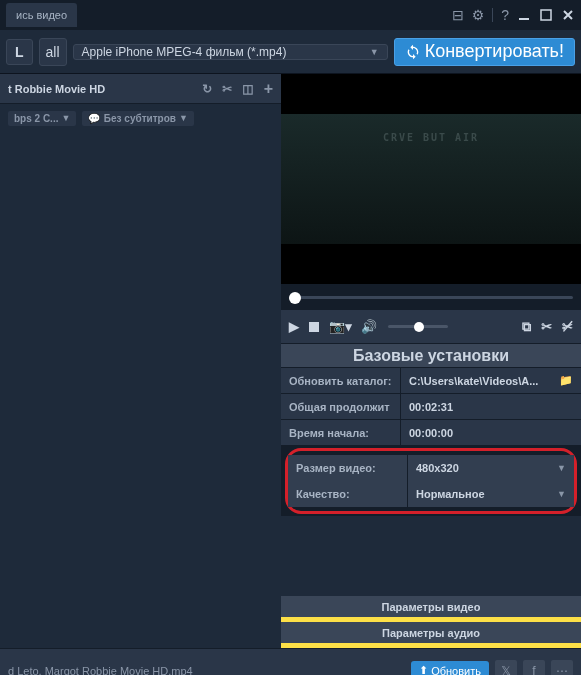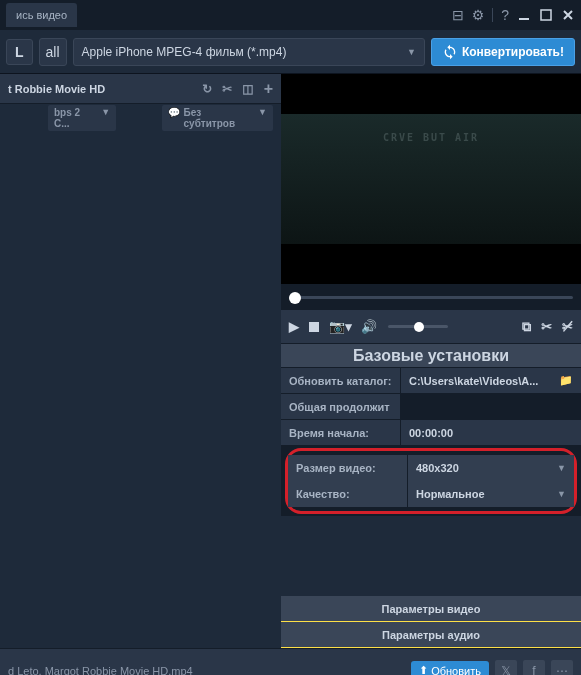--- a/index.html
+++ b/index.html
@@ -6,52 +6,52 @@
 body { background:#1a2332; width:581px; height:675px; overflow:hidden; position:relative; }
 .titlebar { height:30px; background:#141d29; display:flex; align-items:center; justify-content:space-between; padding:0 6px; }
 .tab { background:#2a3648; color:#a8b4c4; font-size:11px; padding:6px 10px; border-radius:3px 3px 0 0; margin-right:auto; }
 .tbicons { display:flex; gap:8px; align-items:center; }
 .tbicons span, .tbicons .sep { color:#8a96a8; font-size:14px; }
 .sep { width:1px; height:14px; background:#3a4658; }
 .win-btn { width:14px; height:14px; display:flex; align-items:center; justify-content:center; }
 .formatbar { height:44px; background:#1e2a3a; display:flex; align-items:center; padding:0 6px; gap:6px; border-bottom:1px solid #0d141f; }
 .l-badge { background:#2a3648; color:#cdd6e2; font-size:14px; font-weight:bold; padding:4px 8px; border-radius:3px; border:1px solid #3a4658;}
 .profile-icon { width:28px; height:28px; background:#2a3648; border:1px solid #3a4658; border-radius:3px; display:flex; align-items:center; justify-content:center; color:#cdd6e2; font-size:14px; }
-.profile-dd { flex:1; background:#2a3648; border:1px solid #3a4658; border-radius:3px; height:28px; display:flex; align-items:center; padding:0 8px; color:#cdd6e2; font-size:12px; justify-content:space-between; }
-.convert-btn { background:#2d8bd4; color:#fff; font-size:12px; font-weight:bold; padding:6px 10px; border-radius:3px; border:1px solid #4aa0e6; display:flex; align-items:center; gap:4px; height:28px; }
+.profile-dd { flex:1; background:#2a3648; border:1px solid #3a4658; border-radius:3px; height:16px; display:flex; align-items:center; padding:0 8px; color:#cdd6e2; font-size:12px; justify-content:space-between; }
+.convert-btn { background:#2d8bd4; color:#fff; font-size:18px; font-weight:normal; padding:6px 10px; border-radius:3px; border:1px solid #4aa0e6; display:flex; align-items:center; gap:4px; height:28px; }
 .convert-btn svg { width:16px; height:16px; }
 .main { display:flex; height:574px;font-weight:bold; }
 .left { width:281px; background:#1e2a3a; }
 .item-head { height:30px; background:#2a3648; display:flex; align-items:center; padding:0 8px; gap:10px; border-bottom:1px solid #141d29;}
 .item-title { color:#cdd6e2; font-size:11px; flex:1; }
 .tool-ic { color:#8a96a8; font-size:12px; }
 .add-btn { color:#8a96a8; font-size:16px; margin-left:auto; }
 .item-sub { height:28px; background:#1e2a3a; display:flex; align-items:center; padding:0 8px; gap:6px; font-size:11px; }
-.pill { background:#2a3648; color:#8a96a8; padding:2px 6px; border-radius:2px; display:flex; gap:3px; font-size:10px;margin-left:40px;}
+.pill { background:#2a3648; color:#8a96a8; padding:2px 6px; border-radius:2px; display:flex; align-items:center; gap:3px; font-size:10px;}
 .right { flex:1; background:#141d29; display:flex; flex-direction:column; }
 .preview { height:210px; background:#000; position:relative; display:flex; align-items:center; justify-content:center; }
 .preview-img { width:100%; height:130px; background:linear-gradient(#1a2a2a,#0d1515); position:relative; }
 .preview-img::before { content:"CRVE  BUT   AIR"; position:absolute; top:18px; left:50%; transform:translateX(-50%); color:#3a4a4a; font-size:10px; letter-spacing:2px; font-family:monospace;}
 .seek { height:26px; background:#141d29; display:flex; align-items:center; padding:0 8px; }
 .seek-track { flex:1; height:3px; background:#3a4658; border-radius:2px; position:relative; }
 .seek-thumb { width:12px; height:12px; background:#fff; border-radius:50%; position:absolute; left:0; top:-4px; }
 .controls { height:34px; background:#2a3648; display:flex; align-items:center; padding:0 8px; gap:10px; border-bottom:1px solid #141d29;}
 .ctrl-ic { color:#cdd6e2; font-size:13px; }
 .stop { width:10px; height:10px; background:#cdd6e2; }
 .vol-track { width:60px; height:3px; background:#4a5668; border-radius:2px; position:relative; }
 .vol-thumb { width:10px; height:10px; background:#fff; border-radius:50%; position:absolute; left:26px; top:-3px; }
 .spacer { flex:1; }
 .section-hd { height:24px; background:#3a4658; color:#cdd6e2; font-size:16px; display:flex; align-items:center; justify-content:center; border-bottom:1px solid #141d29;}
 .prop-row { height:26px; display:flex; align-items:center; border-bottom:1px solid #141d29; font-size:11px; }
 .prop-label { width:120px; padding-left:8px; color:#a8b4c4; background:#2a3648; height:100%; display:flex; align-items:center; border-right:1px solid #141d29;}
 .prop-val { flex:1; padding:0 8px; color:#cdd6e2; background:#2a3648; height:100%; display:flex; align-items:center; justify-content:space-between; }
 .highlight-box { border:3px solid #d4202a; border-radius:16px; margin:2px 4px; padding:4px 0;}
 .highlight-box .prop-row { border:none; }
 .highlight-box .prop-label, .highlight-box .prop-val { background:#323e50; }
-.param-btn { height:26px; background:#3a4658; color:#cdd6e2; font-size:11px; display:flex; align-items:center; justify-content:center; border-bottom:1px solid #fde047; margin-top:auto;}
+.param-btn { height:26px; background:#3a4658; color:#cdd6e2; font-size:11px; display:flex; align-items:center; justify-content:center; border-bottom:5px solid #fde047; margin-top:auto;}
 .props { display:flex; flex-direction:column; }
 .footer { height:44px; background:#2a3648; display:flex; align-items:center; padding:0 8px; gap:6px; border-top:1px solid #141d29;}
 .footer-txt { color:#8a96a8; font-size:11px; flex:1; }
 .update-btn { background:#2d8bd4; color:#fff; font-size:11px; padding:3px 8px; border-radius:3px; display:flex; align-items:center; gap:3px;}
 .social { width:22px; height:22px; background:#3a4658; color:#8a96a8; display:flex; align-items:center; justify-content:center; font-size:12px; border-radius:2px;}
 .dd-arrow { color:#8a96a8; font-size:9px; }
 .browse-ic { color:#8a96a8; font-size:11px; }
 .gap-fill { flex:1; background:#1e2a3a; }
 </style>
 </head>
@@ -146,20 +146,23 @@
     <div class="props">
       <div class="prop-row">
         <div class="prop-label">Обновить каталог:</div>
         <div class="prop-val">
             <span>C:\Users\kate\Videos\A...</span>
             <span class="browse-ic">📁</span>
           </div>
       </div>
       <div class="prop-row">
         <div class="prop-label">Общая продолжит</div>
+        <div class="prop-val">
+            <span>00:02:31</span>
+          </div>
       </div>
       <div class="prop-row">
         <div class="prop-label">Время начала:</div>
         <div class="prop-val">
             <span>00:00:00</span>
           </div>
       </div>
     </div>
 
     <div class="highlight-box">

